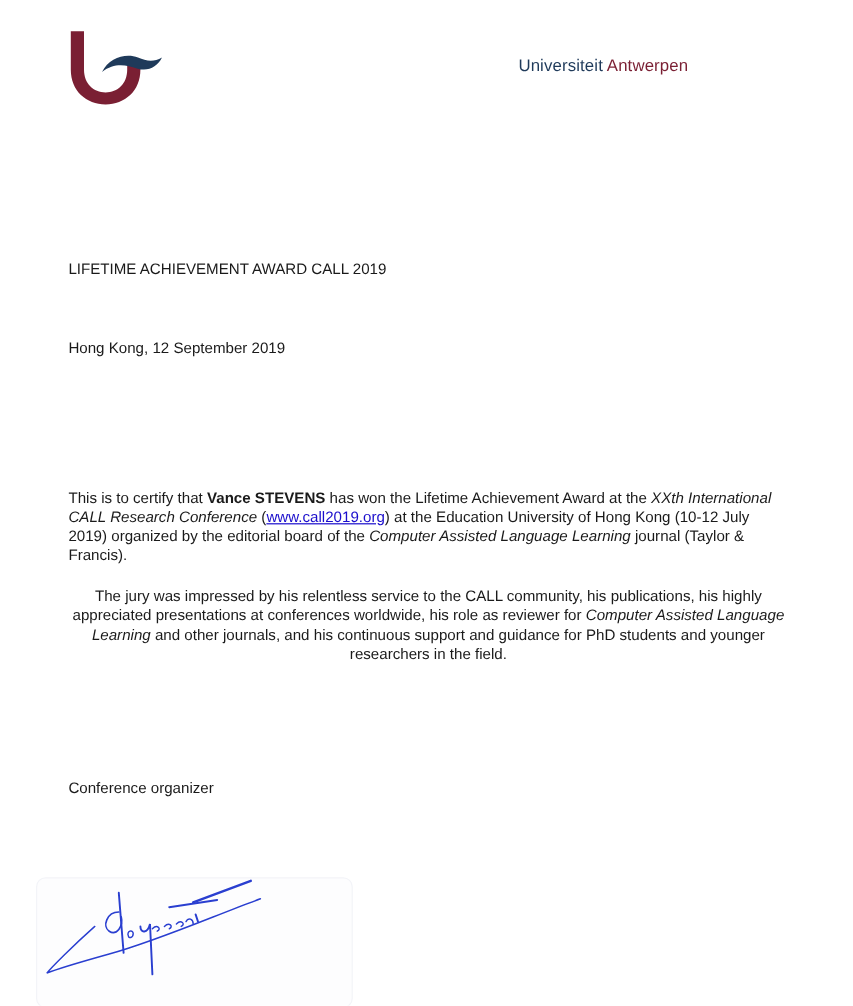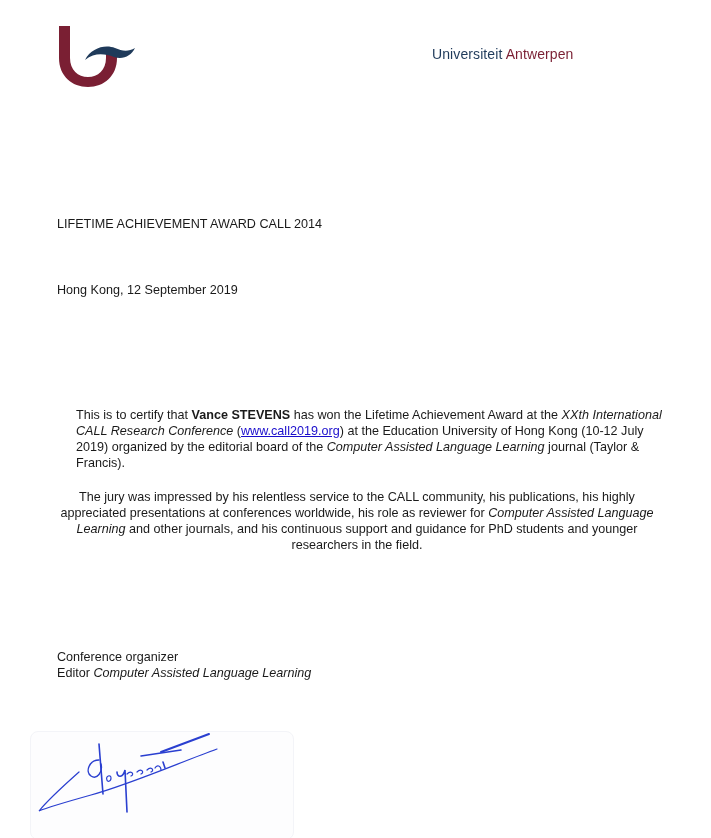--- a/index.html
+++ b/index.html
@@ -11,21 +11,21 @@
   .logo { position: absolute; left: 55px; top: 24px; width: 82px; height: 64px; }
   .uni-name {
     position: absolute; left: 432px; top: 46px;
     font-size: 14px; letter-spacing: 0.1px; white-space: nowrap;
   }
   .uni-name .w1 { color: #1f3a5a; }
   .uni-name .w2 { color: #7a1f33; }
   .txt { position: absolute; left: 57px; font-size: 12.6px; line-height: 16px; }
   .title { top: 216px; }
   .date { top: 282px; }
-  .p1 { top: 407px; width: 600px; margin-left: 19px; }
+  .p1 { top: 407px; width: 600px; }
   .p2 { top: 489px; width: 600px; text-align: center; }
   .sig-block { top: 649px; }
   a.link { color: #1a0dcc; text-decoration: underline; }
   i { font-style: italic; }
   b { font-weight: bold; }
   .signature {
     position: absolute; left: 30px; top: 731px; width: 262px; height: 107px;
     border-radius: 8px; background: #fdfdfe;
     border: 1px solid #f3f4f8;
   }
@@ -36,30 +36,29 @@
 <svg class="logo" viewBox="0 0 82 64">
   <path d="M4 2 H15 V34 C15 46 23 53 33 53 C43 53 51 46 51 34 V28 H62 V34 C62 52 49 63 33 63 C17 63 4 52 4 34 Z" fill="#7a1f33"></path>
   <path d="M30 36 C36 24 50 20 60 24 C67 27 73 28 80 24 C76 32 68 36 59 33 C50 30 40 28 30 36 Z" fill="#1f3a5a"></path>
 </svg>
 
 <div class="uni-name">
   <span class="w1">Universiteit</span>
   <span class="w2">Antwerpen</span>
 </div>
 
-<div class="txt title">LIFETIME ACHIEVEMENT AWARD CALL 2014</div>
+<div class="txt title">LIFETIME ACHIEVEMENT AWARD CALL 2019</div>
 <div class="txt date">Hong Kong, 12 September 2019</div>
 
 <div class="txt p1"><span>This is to certify that </span><b>Vance STEVENS</b><span> has won the Lifetime Achievement Award at the </span><i>XXth International CALL Research Conference</i><span> (</span><a class="link">www.call2019.org</a><span>) at the Education University of Hong Kong (10-12 July 2019) organized by the editorial board of the </span><i>Computer Assisted Language Learning</i><span> journal (Taylor &amp; Francis).</span></div>
 
 <div class="txt p2"><span>The jury was impressed by his relentless service to the CALL community, his publications, his highly appreciated presentations at conferences worldwide, his role as reviewer for </span><i>Computer Assisted Language Learning</i><span> and other journals, and his continuous support and guidance for PhD students and younger researchers in the field.</span></div>
 
 <div class="txt sig-block">
   <div>Conference organizer</div>
-  <div><span>Editor </span><i>Computer Assisted Language Learning</i></div>
 </div>
 
 <div class="signature">
   <svg width="262" height="107" viewBox="0 0 262 107" fill="none" stroke="#2a3fd0" stroke-linecap="round">
     <path d="M178 2 L130 20" stroke-width="2"></path>
     <path d="M110 24 L150 18" stroke-width="1.6"></path>
     <path d="M186 17 C150 30 100 52 60 63 C35 70 15 76 8 79 C12 74 30 56 48 40" stroke-width="1.2"></path>
     <path d="M68 12 L72 62" stroke-width="1.6"></path>
     <path d="M68 28 C58 28 54 40 60 44 C66 48 72 40 70 32" stroke-width="1.4"></path>
     <path d="M76 48 C74 44 80 42 80 46 C80 50 76 50 76 48" stroke-width="1.2"></path>

